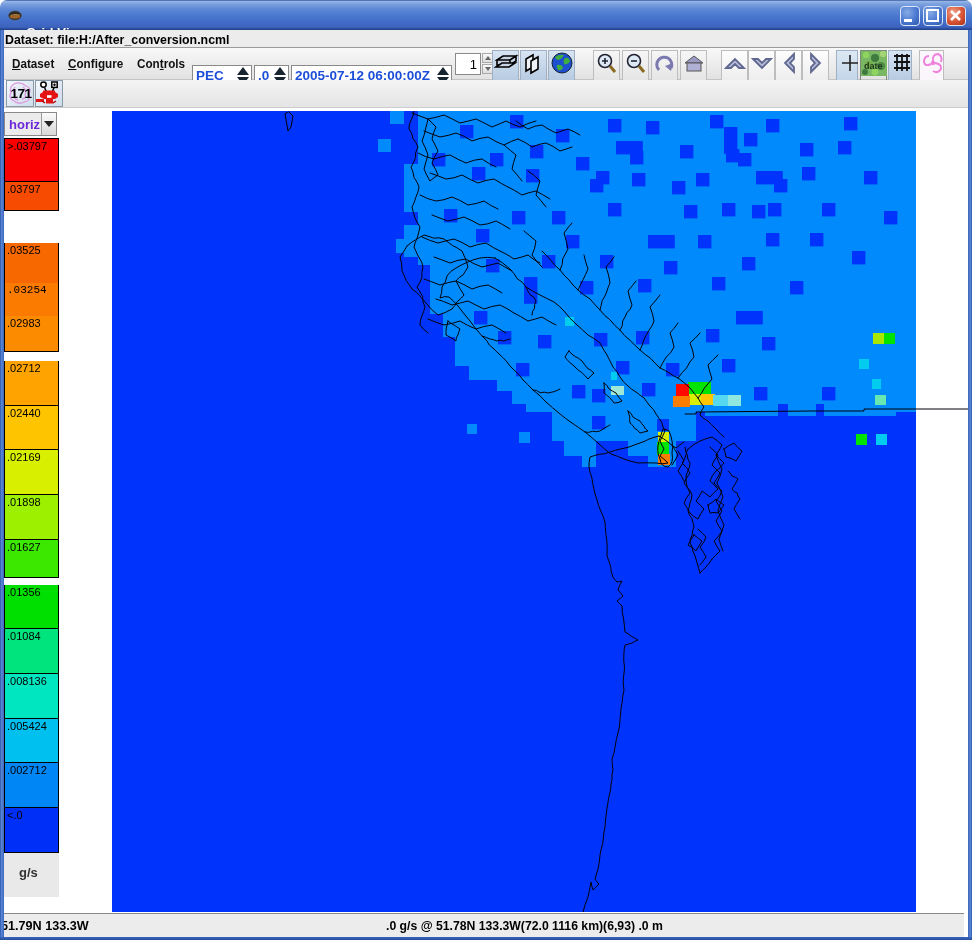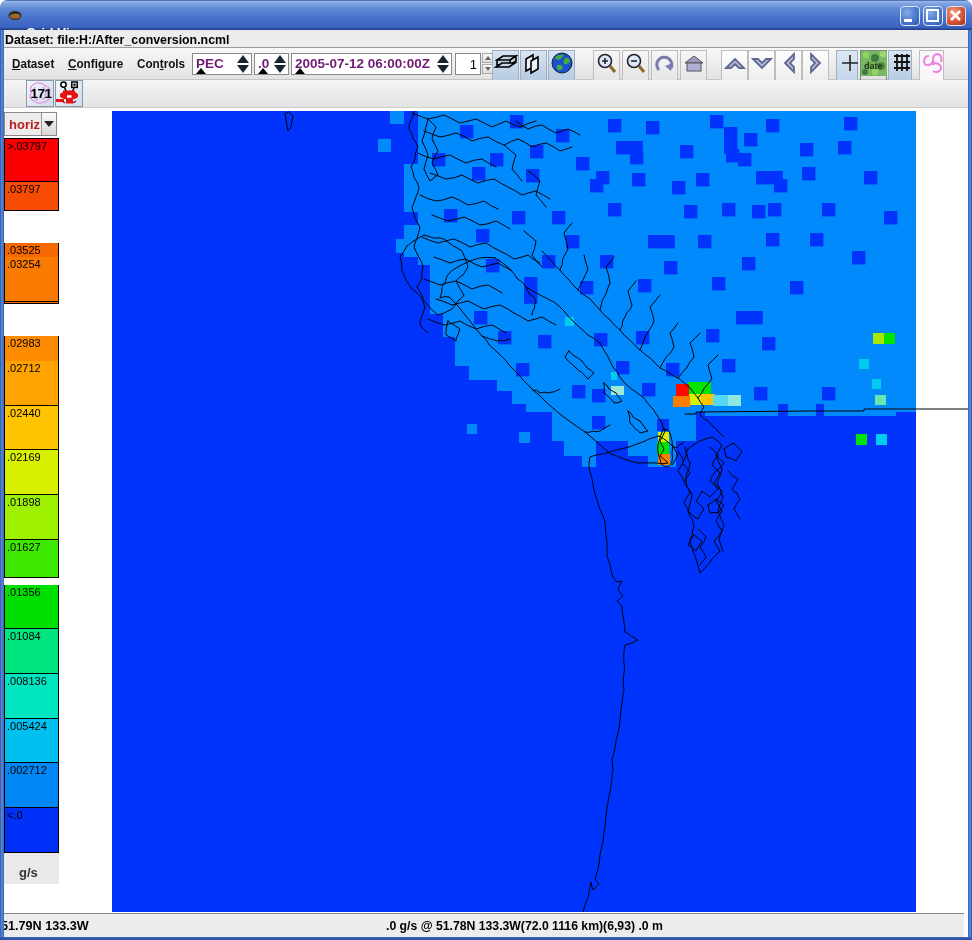--- a/index.html
+++ b/index.html
@@ -21,51 +21,51 @@
 #datasetbar span { position:absolute; left:1px; top:2px; font-size:13px; font-weight:bold; color:#000; display:inline-block; transform:scaleX(0.95); transform-origin:0 0; white-space:nowrap; }
 
 #toolbar1 { position:absolute; left:4px; top:48px; width:964px; height:32px;
   background:linear-gradient(180deg,#f8f8f8,#e2e2e2); border-bottom:1px solid #c4c4c4; }
 #toolbar2 { position:absolute; left:4px; top:80px; width:964px; height:28px;
   background:linear-gradient(180deg,#f4f4f4,#e4e4e4); border-bottom:1px solid #cccccc; }
 
 .menu { position:absolute; top:8px; font-size:13px; font-weight:bold; color:#111; display:inline-block; transform:scaleX(0.9); transform-origin:0 0; }
 .menu u { text-decoration:underline; }
 
-.combo { position:absolute; top:5px; height:22px; background:#fff; border:1px solid #8a8a8a;
-  font-size:13.5px; font-weight:bold; color:#701a75; }
+.combo { position:absolute; top:17px; height:22px; background:#fff; border:1px solid #8a8a8a;
+  font-size:13.5px; font-weight:bold; color:#1d4ed8; }
 .combo .txt { position:absolute; left:3px; top:2px; white-space:nowrap; }
 .combo .ca { position:absolute; left:3px; bottom:0px; width:0; height:0;
   border-left:5px solid transparent; border-right:5px solid transparent; border-bottom:6px solid #000; }
 .combo .sp { position:absolute; right:1px; top:1px; width:15px; height:18px; }
 .spup { display:block; width:0; height:0; margin:0 auto; border-left:6px solid transparent;
   border-right:6px solid transparent; border-bottom:8px solid #18242f; }
 .spdn { display:block; width:0; height:0; margin:2px auto 0; border-left:6px solid transparent;
   border-right:6px solid transparent; border-top:8px solid #18242f; }
 
 .tb { position:absolute; top:2px; width:27px; height:33px; border:1px solid #9fb0c4; }
 .tb.blue { background:linear-gradient(180deg,#d7e4f2,#b4c9e0); }
 .tb.gray { background:linear-gradient(180deg,#f6f6f6,#e4e4e4); border-color:#bdbdbd; }
 .tb.white { background:linear-gradient(180deg,#fdfdfd,#ededed); border-color:#bdbdbd; }
 .dots { position:absolute; top:2px; width:12px; height:27px;
   background-image:radial-gradient(#aaa 22%,transparent 24%); background-size:4px 4px; }
 
 .tb2 { position:absolute; top:0px; width:28px; height:27px;
-  background:linear-gradient(135deg,#f4f8fc,#cddbe9); border:1px solid #8899aa;margin-left:20px; }
+  background:linear-gradient(135deg,#f4f8fc,#cddbe9); border:1px solid #8899aa; }
 
 #horiz { position:absolute; left:4px; top:112px; width:53px; height:24px; background:#ececec;
   border:1px solid #8a8a8a; }
-#horiz .t { position:absolute; left:4px; top:4px; font-size:13px; font-weight:bold; color:#b91c1c; }
+#horiz .t { position:absolute; left:4px; top:4px; font-size:13px; font-weight:bold; color:#6d28d9; }
 #horiz .ab { position:absolute; right:0; top:0; width:15px; height:22px; border-left:1px solid #9a9a9a;
   background:linear-gradient(180deg,#fafafa,#d8d8d8); }
 #horiz .ab:after { content:""; position:absolute; left:2px; top:8px; width:0; height:0;
   border-left:5px solid transparent; border-right:5px solid transparent; border-top:6px solid #222; }
 .cbx { position:absolute; left:4px; width:55px; border:1.5px solid #000; border-top:none; }
 .cbx span { position:absolute; left:2px; top:1px; font-size:11px; color:#000; }
-#gs { position:absolute; left:4px; top:853px; width:55px; height:31px; background:#e9e9e9; }
+#gs { position:absolute; left:4px; top:853px; width:55px; height:44px; background:#e9e9e9; }
 #gs span { position:absolute; left:15px; top:12px; font-size:13px; font-weight:bold; color:#333; }
 
 #mapwrap { position:absolute; left:112px; top:111px; width:860px; height:801px; }
 
 #statusbar { position:absolute; left:0; top:913px; width:964px; height:24px; background:#ececec;
   border-top:1px solid #888; }
 #statusbar .l { position:absolute; left:1px; top:4px; font-size:13px; font-weight:bold; color:#000; display:inline-block; transform:scaleX(0.97); transform-origin:0 0; }
 #statusbar .c { position:absolute; left:386px; top:4px; font-size:13px; font-weight:bold; color:#000; display:inline-block; transform:scaleX(0.94); transform-origin:0 0; white-space:nowrap; }
 
 #bl { position:absolute; left:0; top:30px; width:4px; height:907px;
@@ -263,24 +263,24 @@
   </div>
 <div class="cbx" style="top:137.5px;height:44.7px;background:#FA0000;border-top:1px solid #000;">
     <span>&gt;.03797</span>
   </div>
 <div class="cbx" style="top:182.2px;height:29px;background:#F64B00;text-align:center;">
     <span>.03797</span>
   </div>
 <div class="cbx" style="top:243px;height:61px;background:#F76800;">
     <span>.03525</span>
   </div>
-<div class="cbx" style="top:257px;height:44.7px;background:#FA7B00;">
+<div class="cbx" style="top:283px;height:44.7px;background:#FA7B00;font-family:Liberation Mono, monospace;">
     <span>.03254</span>
   </div>
-<div class="cbx" style="top:316.3px;height:36px;background:#FC8B00;margin-top:20px;">
+<div class="cbx" style="top:316.3px;height:36px;background:#FC8B00;">
     <span>.02983</span>
   </div>
 <div class="cbx" style="top:361.0px;height:44.7px;background:#FFA300;">
     <span>.02712</span>
   </div>
 <div class="cbx" style="top:405.7px;height:44.7px;background:#FFC400;">
     <span>.02440</span>
   </div>
 <div class="cbx" style="top:450.4px;height:44.7px;background:#D8F000;">
     <span>.02169</span>

